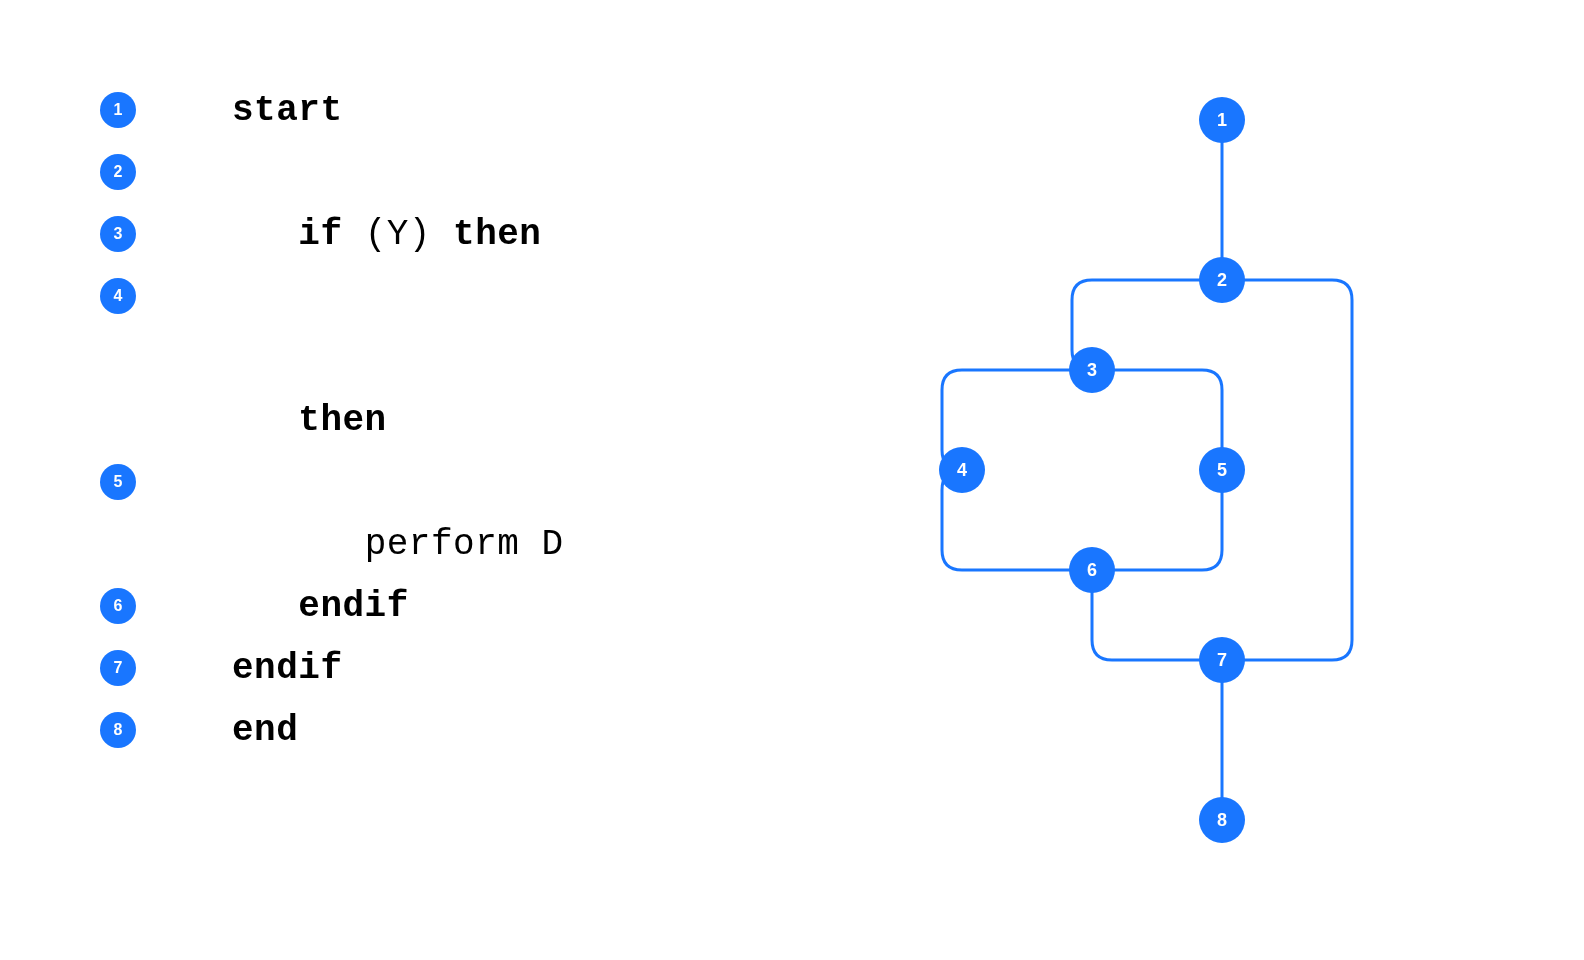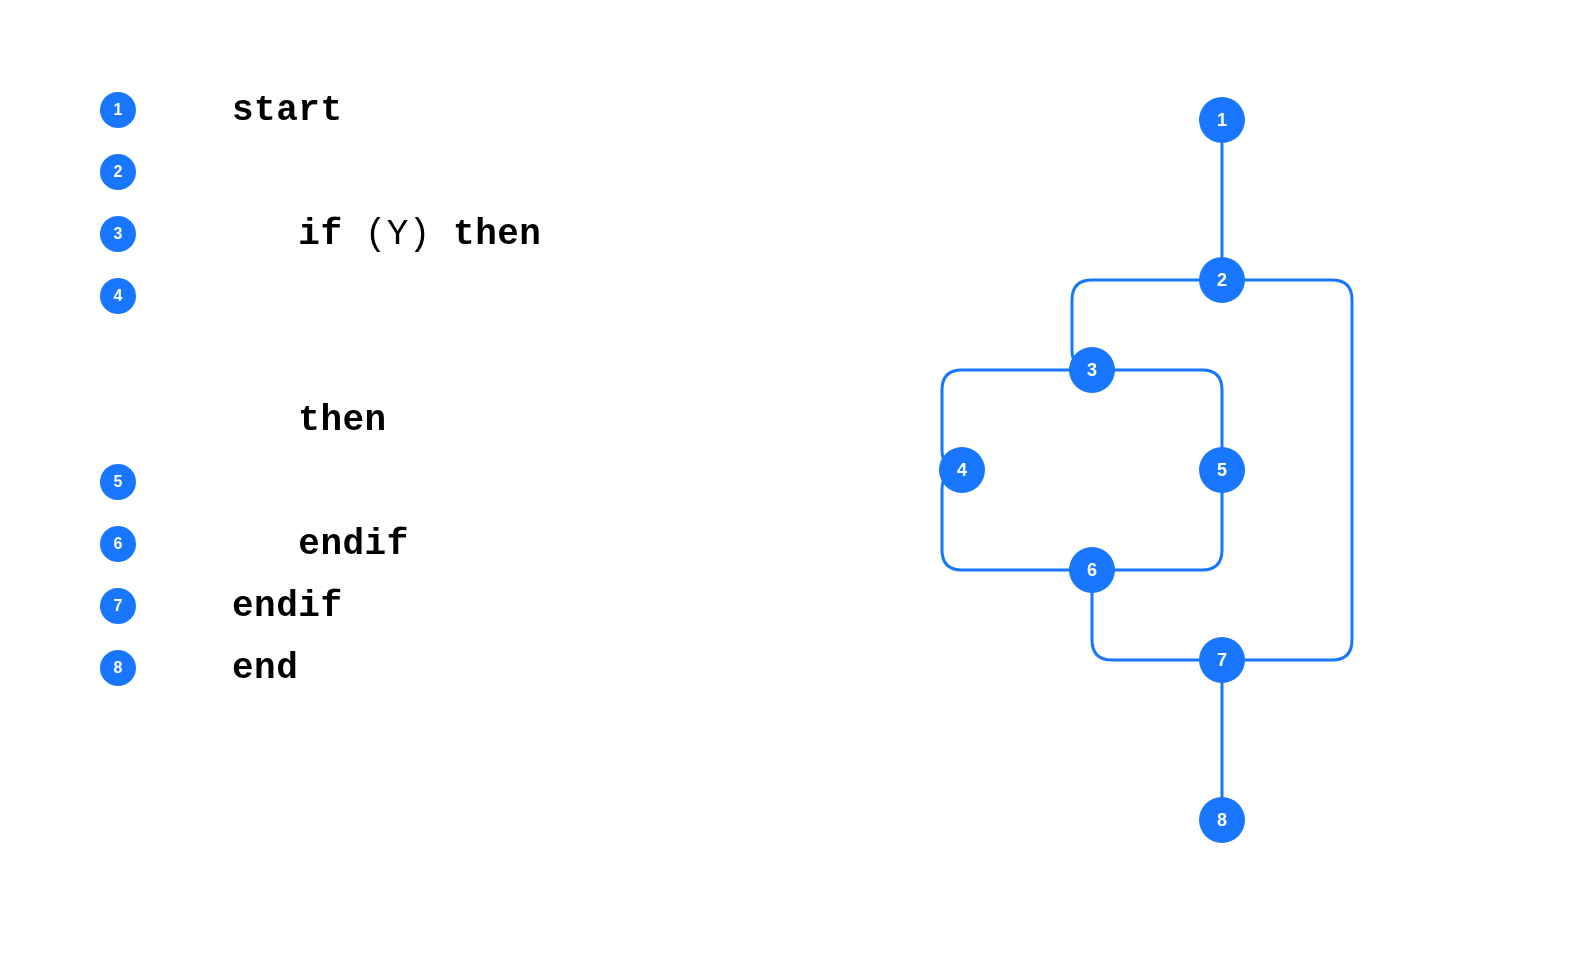--- a/index.html
+++ b/index.html
@@ -102,20 +102,24 @@
         <div class="line-number-placeholder"></div>
       </div>
       <div class="code-line">
         <div class="line-number-placeholder"></div>
         <div class="code-text"><span>   </span><span class="kw">then</span></div>
       </div>
       <div class="code-line">
         <div class="line-number">5</div>
       </div>
       <div class="code-line">
+        <div class="line-number-placeholder"></div>
+        <div class="code-text"><span>      </span><span>perform D</span></div>
+      </div>
+      <div class="code-line">
         <div class="line-number">6</div>
         <div class="code-text"><span>   </span><span class="kw">endif</span></div>
       </div>
       <div class="code-line">
         <div class="line-number">7</div>
         <div class="code-text"><span></span><span class="kw">endif</span></div>
       </div>
       <div class="code-line">
         <div class="line-number">8</div>
         <div class="code-text"><span></span><span class="kw">end</span></div>

